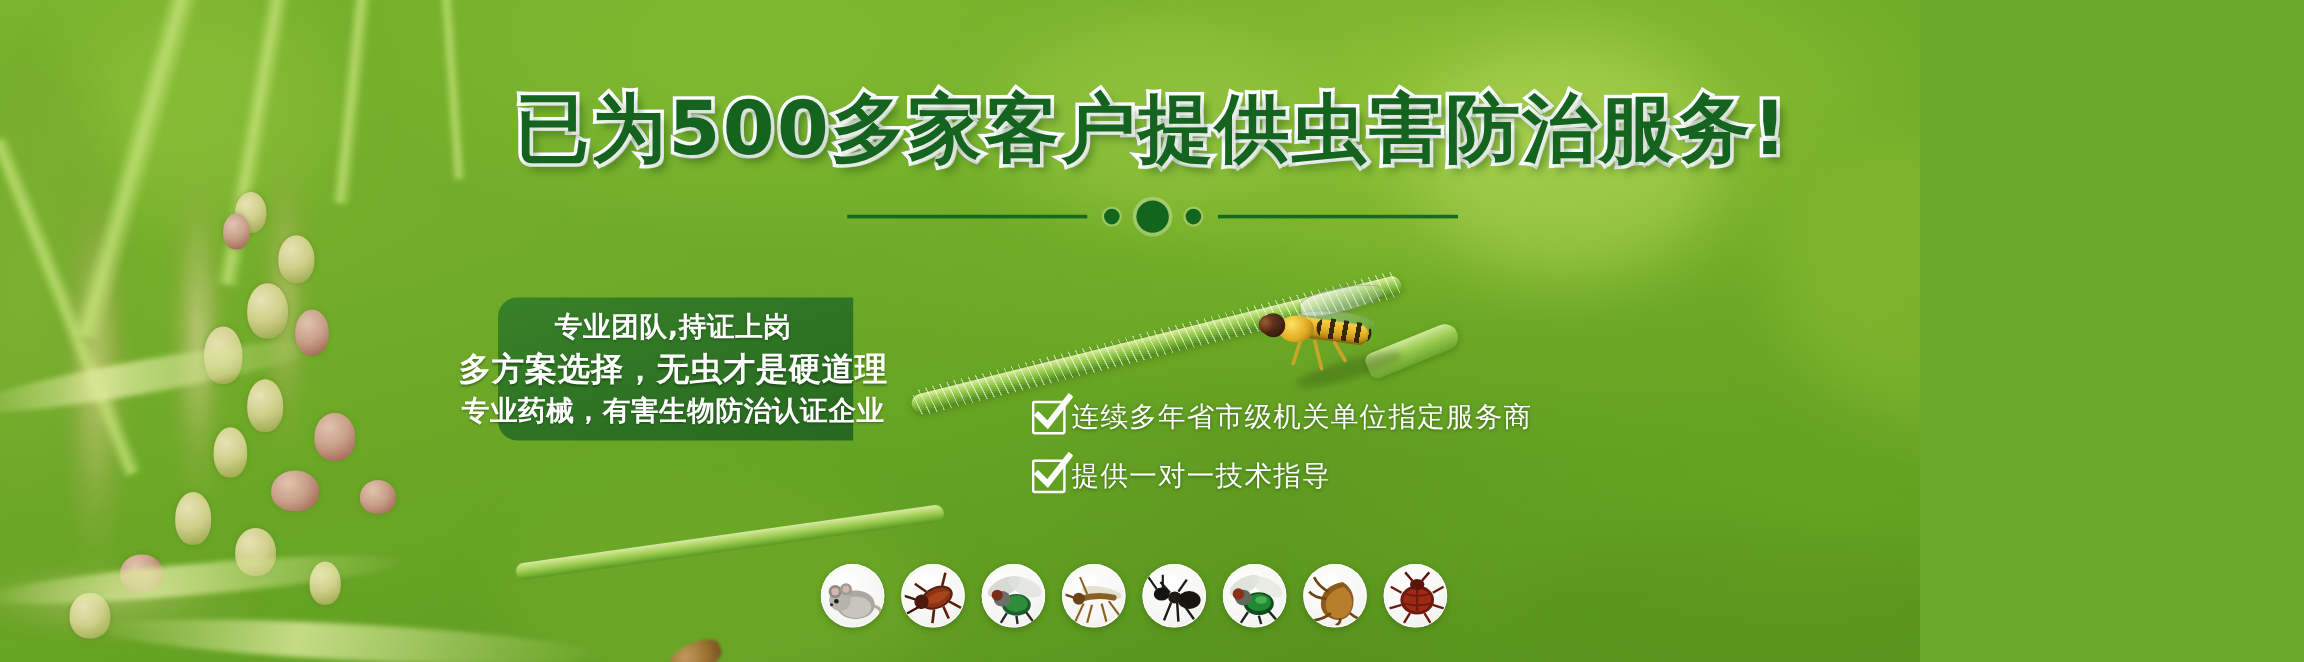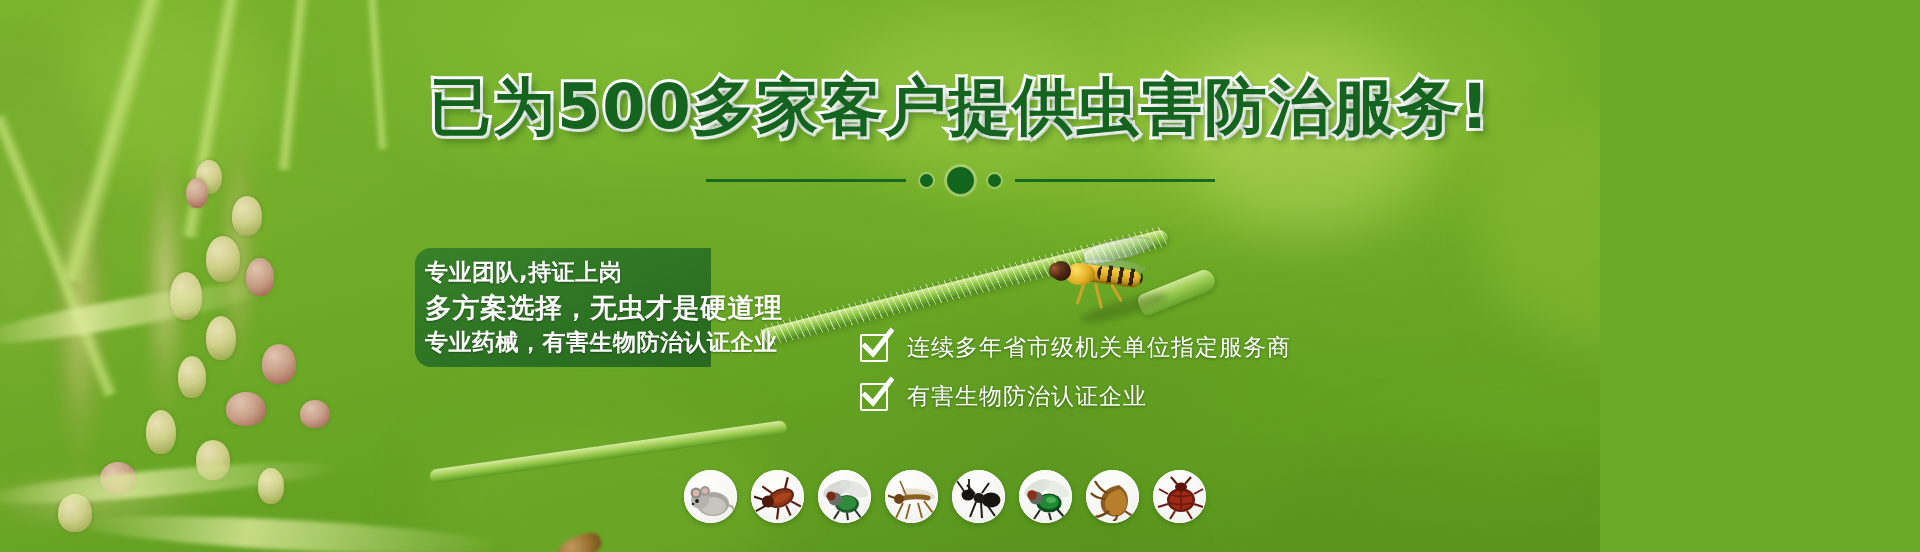--- a/index.html
+++ b/index.html
@@ -209,39 +209,39 @@
   }
 
   
   .panel {
     position:absolute;
     left:415px; top:248px; width:296px; height:119px;
     background:linear-gradient(160deg, rgba(40,118,40,0.78) 0%, rgba(36,108,36,0.84) 45%, rgba(30,96,30,0.88) 100%);
     border-radius:16px 0 0 16px;
     padding:9px 14px 9px 10px;
     display:flex; flex-direction:column;
-    align-items:flex-start; justify-content:space-between;
+    align-items:center; justify-content:space-between;
   }
   .panel .ln {
     color:#ffffff;
     font-weight:bold;
     white-space:nowrap;
     text-shadow:0 1px 2px rgba(0,0,0,0.35);
     letter-spacing:0.5px;
   }
   .panel .ln1 { font-size:23px; }
   .panel .ln2 { font-size:27px; }
   .panel .ln3 { font-size:23px; }
 
   
   .bullets {
     position:absolute; left:860px; top:332px; width:700px;
   }
   .bullet {
-    display:flex; align-items:center; gap:19px;
+    display:flex; align-items:center; gap:5px;
     margin-bottom:18px;
   }
   .chk {
     position:relative;
     width:28px; height:28px; flex:0 0 28px;
     border:2px solid #ffffff;
     border-radius:2px;
   }
   .chk svg { position:absolute; left:-2px; top:-9px; }
   .bullet .txt {
@@ -356,21 +356,21 @@
         </svg>
       </span>
       <span class="txt">连续多年省市级机关单位指定服务商</span>
     </div>
     <div class="bullet">
       <span class="chk">
         <svg width="34" height="34" viewBox="0 0 34 34" aria-hidden="true">
           <path d="M5 19 L13 27 L31 4" fill="none" stroke="#ffffff" stroke-width="5" stroke-linecap="square" stroke-linejoin="miter"></path>
         </svg>
       </span>
-      <span class="txt">有害生物防治认证企业</span>
+      <span class="txt">提供一对一技术指导</span>
     </div>
   </div>
 
   <div class="pests">
 
     <div class="pest">
       <span class="sr">鼠</span>
       <svg width="48" height="48" viewBox="0 0 48 48" aria-hidden="true">
         <ellipse cx="26" cy="31" rx="16" ry="12" fill="#a9a7a0"></ellipse>
         <ellipse cx="26" cy="33" rx="13" ry="9" fill="#c7c5bd"></ellipse>

